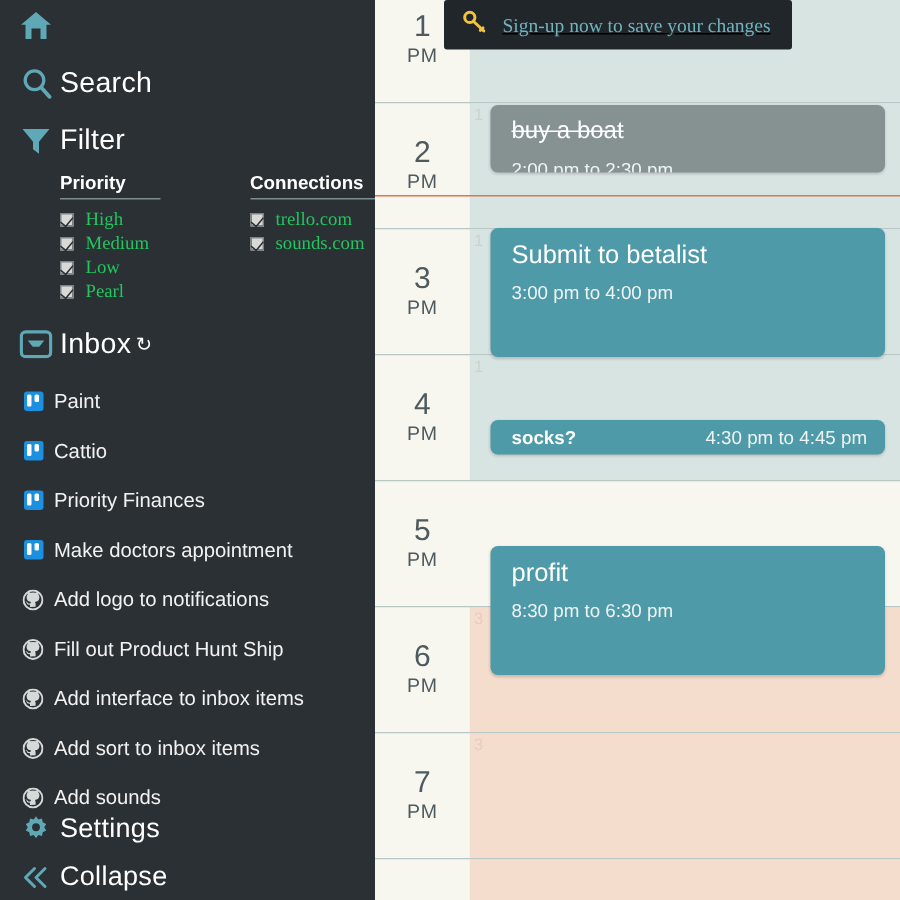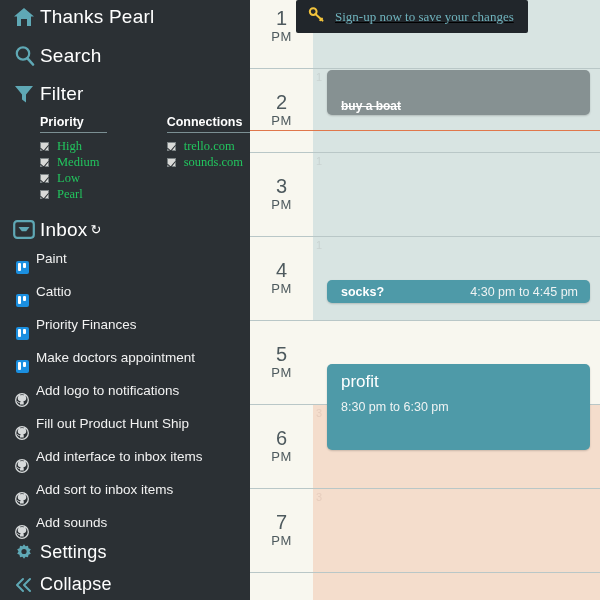--- a/index.html
+++ b/index.html
@@ -41,21 +41,21 @@
     content: ""; position: absolute; left: 1px; top: 0px;
     width: 4px; height: 7px; border: solid #2b3034;
     border-width: 0 1.6px 1.6px 0; transform: rotate(40deg);
   }
 
   #row-inbox { margin-top: 12px; }
   #inbox-refresh { font-size: 13px; color: #fff; margin-left: 3px; }
 
   
   #inbox-list { margin-top: 6px; }
-  .li-row { display: flex; height: 33px; padding-left: 8px; }
+  .li-row { display: flex; align-items: center; height: 33px; padding-left: 8px; }
   .li-ico { width: 28px; flex: 0 0 28px; display: flex; align-items: center; justify-content: center; }
   .li-label { font-size: 13.5px; color: #f2f2f2; white-space: nowrap; }
   .trello-ico { width: 13px; height: 13px; background: #1b8fe0; border-radius: 2px; position: relative; }
   .trello-ico::before, .trello-ico::after {
     content: ""; position: absolute; background: #fff; border-radius: 1px; top: 2px; width: 3.4px;
   }
   .trello-ico::before { left: 2px; height: 8px; }
   .trello-ico::after  { left: 7.2px; height: 5px; }
 
   #settings-row { position: absolute; left: 0; bottom: 32px; width: 250px; }
@@ -88,21 +88,21 @@
 
   
   .event {
     position: absolute; z-index: 8; border-radius: 5px; color: #fff;
     padding: 8px 12px 0 14px; overflow: hidden;
     box-shadow: 0 1px 2px rgba(0,0,0,.18);
   }
   .event.teal { background: #4e9aa8; }
   .event.done { background: #869192; }
   .ev-title { font-size: 17px; font-weight: 400; line-height: 20px; white-space: nowrap; }
-  .event.done .ev-title { text-decoration: line-through; font-weight: 700; font-size: 12px; margin-top: 18px; }
+  .event.done .ev-title { text-decoration: line-through; font-weight: 400; font-size: 16px; }
   .ev-time { font-size: 12.5px; color: #eef3f3; margin-top: 8px; white-space: nowrap; }
   .event.compact { padding: 0 12px 0 14px; display: flex; align-items: center; justify-content: space-between; }
   .event.compact .ev-title { font-size: 12.5px; font-weight: 700; }
   .event.compact .ev-time { font-size: 12.5px; margin-top: 0; }
 
   
   #banner {
     position: absolute; z-index: 20; background: #21262b;
     display: flex; align-items: center; gap: 10px;
     padding: 0 14px 0 12px; border-radius: 2px; text-decoration: underline;
@@ -118,21 +118,20 @@
 
   <div id="sidebar">
 
     <div class="nav-row" id="row-home">
       <span class="nav-ico">
         <svg width="22" height="20" viewBox="0 0 22 20">
             <path d="M11 1 L1 9.5 H4 V19 H18 V9.5 H21 Z" fill="#5fa8b5"></path>
             <rect x="8" y="12" width="6" height="7" fill="#2b3034"></rect>
           </svg>
       </span>
-      <span class="nav-label">Thanks Pearl</span>
     </div>
 
     <div class="nav-row" id="row-search">
       <span class="nav-ico">
         <svg width="21" height="21" viewBox="0 0 21 21">
             <circle cx="9" cy="8.5" r="6.2" fill="none" stroke="#5fa8b5" stroke-width="2.2"></circle>
             <line x1="13.5" y1="13.3" x2="19" y2="19.5" stroke="#5fa8b5" stroke-width="2.6" stroke-linecap="round"></line>
           </svg>
       </span>
       <span class="nav-label">Search</span>
@@ -362,20 +361,24 @@
       <div class="split" style="top:362px;left:63px;width:287px;height:42px;background:#f8f7ef;"></div>
     </div>
 
     <div id="nowline" style="top:130px;"></div>
 
     <div class="event done" style="left:77px; top:70px; width:263px; height:45px;">
       <div class="ev-title">buy a boat</div>
       <div class="ev-time">2:00 pm to 2:30 pm</div>
     </div>
 
+    <div class="event teal" style="left:77px; top:152px; width:263px; height:86px;">
+      <div class="ev-title">Submit to betalist</div>
+      <div class="ev-time">3:00 pm to 4:00 pm</div>
+    </div>
 
     <div class="event teal compact" style="left:77px; top:280px; width:263px; height:23px;">
       <div class="ev-title">socks?</div>
       <div class="ev-time">4:30 pm to 4:45 pm</div>
     </div>
 
     <div class="event teal" style="left:77px; top:364px; width:263px; height:86px;">
       <div class="ev-title">profit</div>
       <div class="ev-time">8:30 pm to 6:30 pm</div>
     </div>

